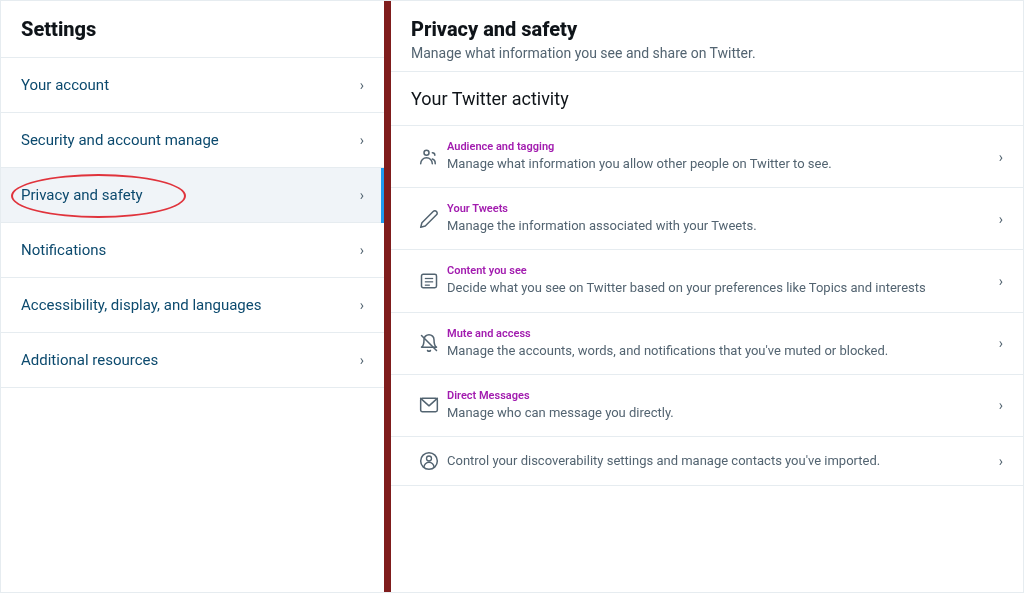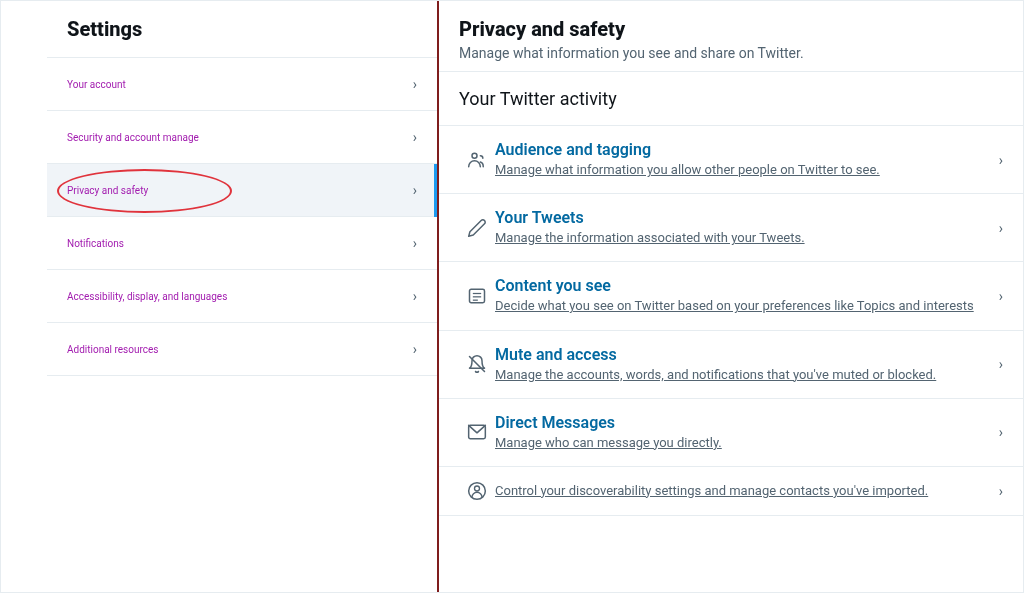--- a/index.html
+++ b/index.html
@@ -10,24 +10,23 @@
       font-size: 15px;
     }
     .container {
       display: flex;
       width: 1024px;
       min-height: 593px;
       border: 1px solid #e6ecf0;
     }
     
     .sidebar {
-      width: 438px;
-      border-right: 2px solid #7f1d1d;
+      width: 390px;
+      border-right: 7px solid #7f1d1d;
       flex-shrink: 0;
-      padding-left: 46px;
     }
     .sidebar-title {
       font-size: 20px;
       font-weight: 800;
       padding: 16px 20px 16px 20px;
       border-bottom: 1px solid #e6ecf0;
     }
     .sidebar-item {
       display: flex;
       align-items: center;
@@ -35,22 +34,22 @@
       padding: 18px 20px;
       border-bottom: 1px solid #e6ecf0;
       cursor: pointer;
       background: #fff;
       transition: background 0.15s;
     }
     .sidebar-item.active {
       background: #f0f4f8;
     }
     .sidebar-item-label {
-      font-size: 10px;
-      color: #a21caf;
+      font-size: 15px;
+      color: #0c4a6e;
     }
     .sidebar-item .chevron {
       color: #536471;
       font-size: 14px;
     }
     .privacy-item-wrapper {
       position: relative;
     }
     .privacy-item-wrapper .active-bar {
       position: absolute;
@@ -111,30 +110,29 @@
       display: flex;
       align-items: center;
       justify-content: center;
       color: #536471;
       font-size: 18px;
     }
     .menu-item-text {
       flex: 1;
     }
     .menu-item-title {
-      font-size: 16px;
+      font-size: 11px;
       font-weight: 600;
-      color: #0369a1;
+      color: #a21caf;
       margin-bottom: 2px;
     }
     .menu-item-desc {
       font-size: 13px;
       color: #536471;
       line-height: 1.4;
-      text-decoration: underline;
     }
     .menu-item-chevron {
       color: #536471;
       font-size: 14px;
       flex-shrink: 0;
       margin-left: 8px;
     }
 
     
     .icon-svg {

